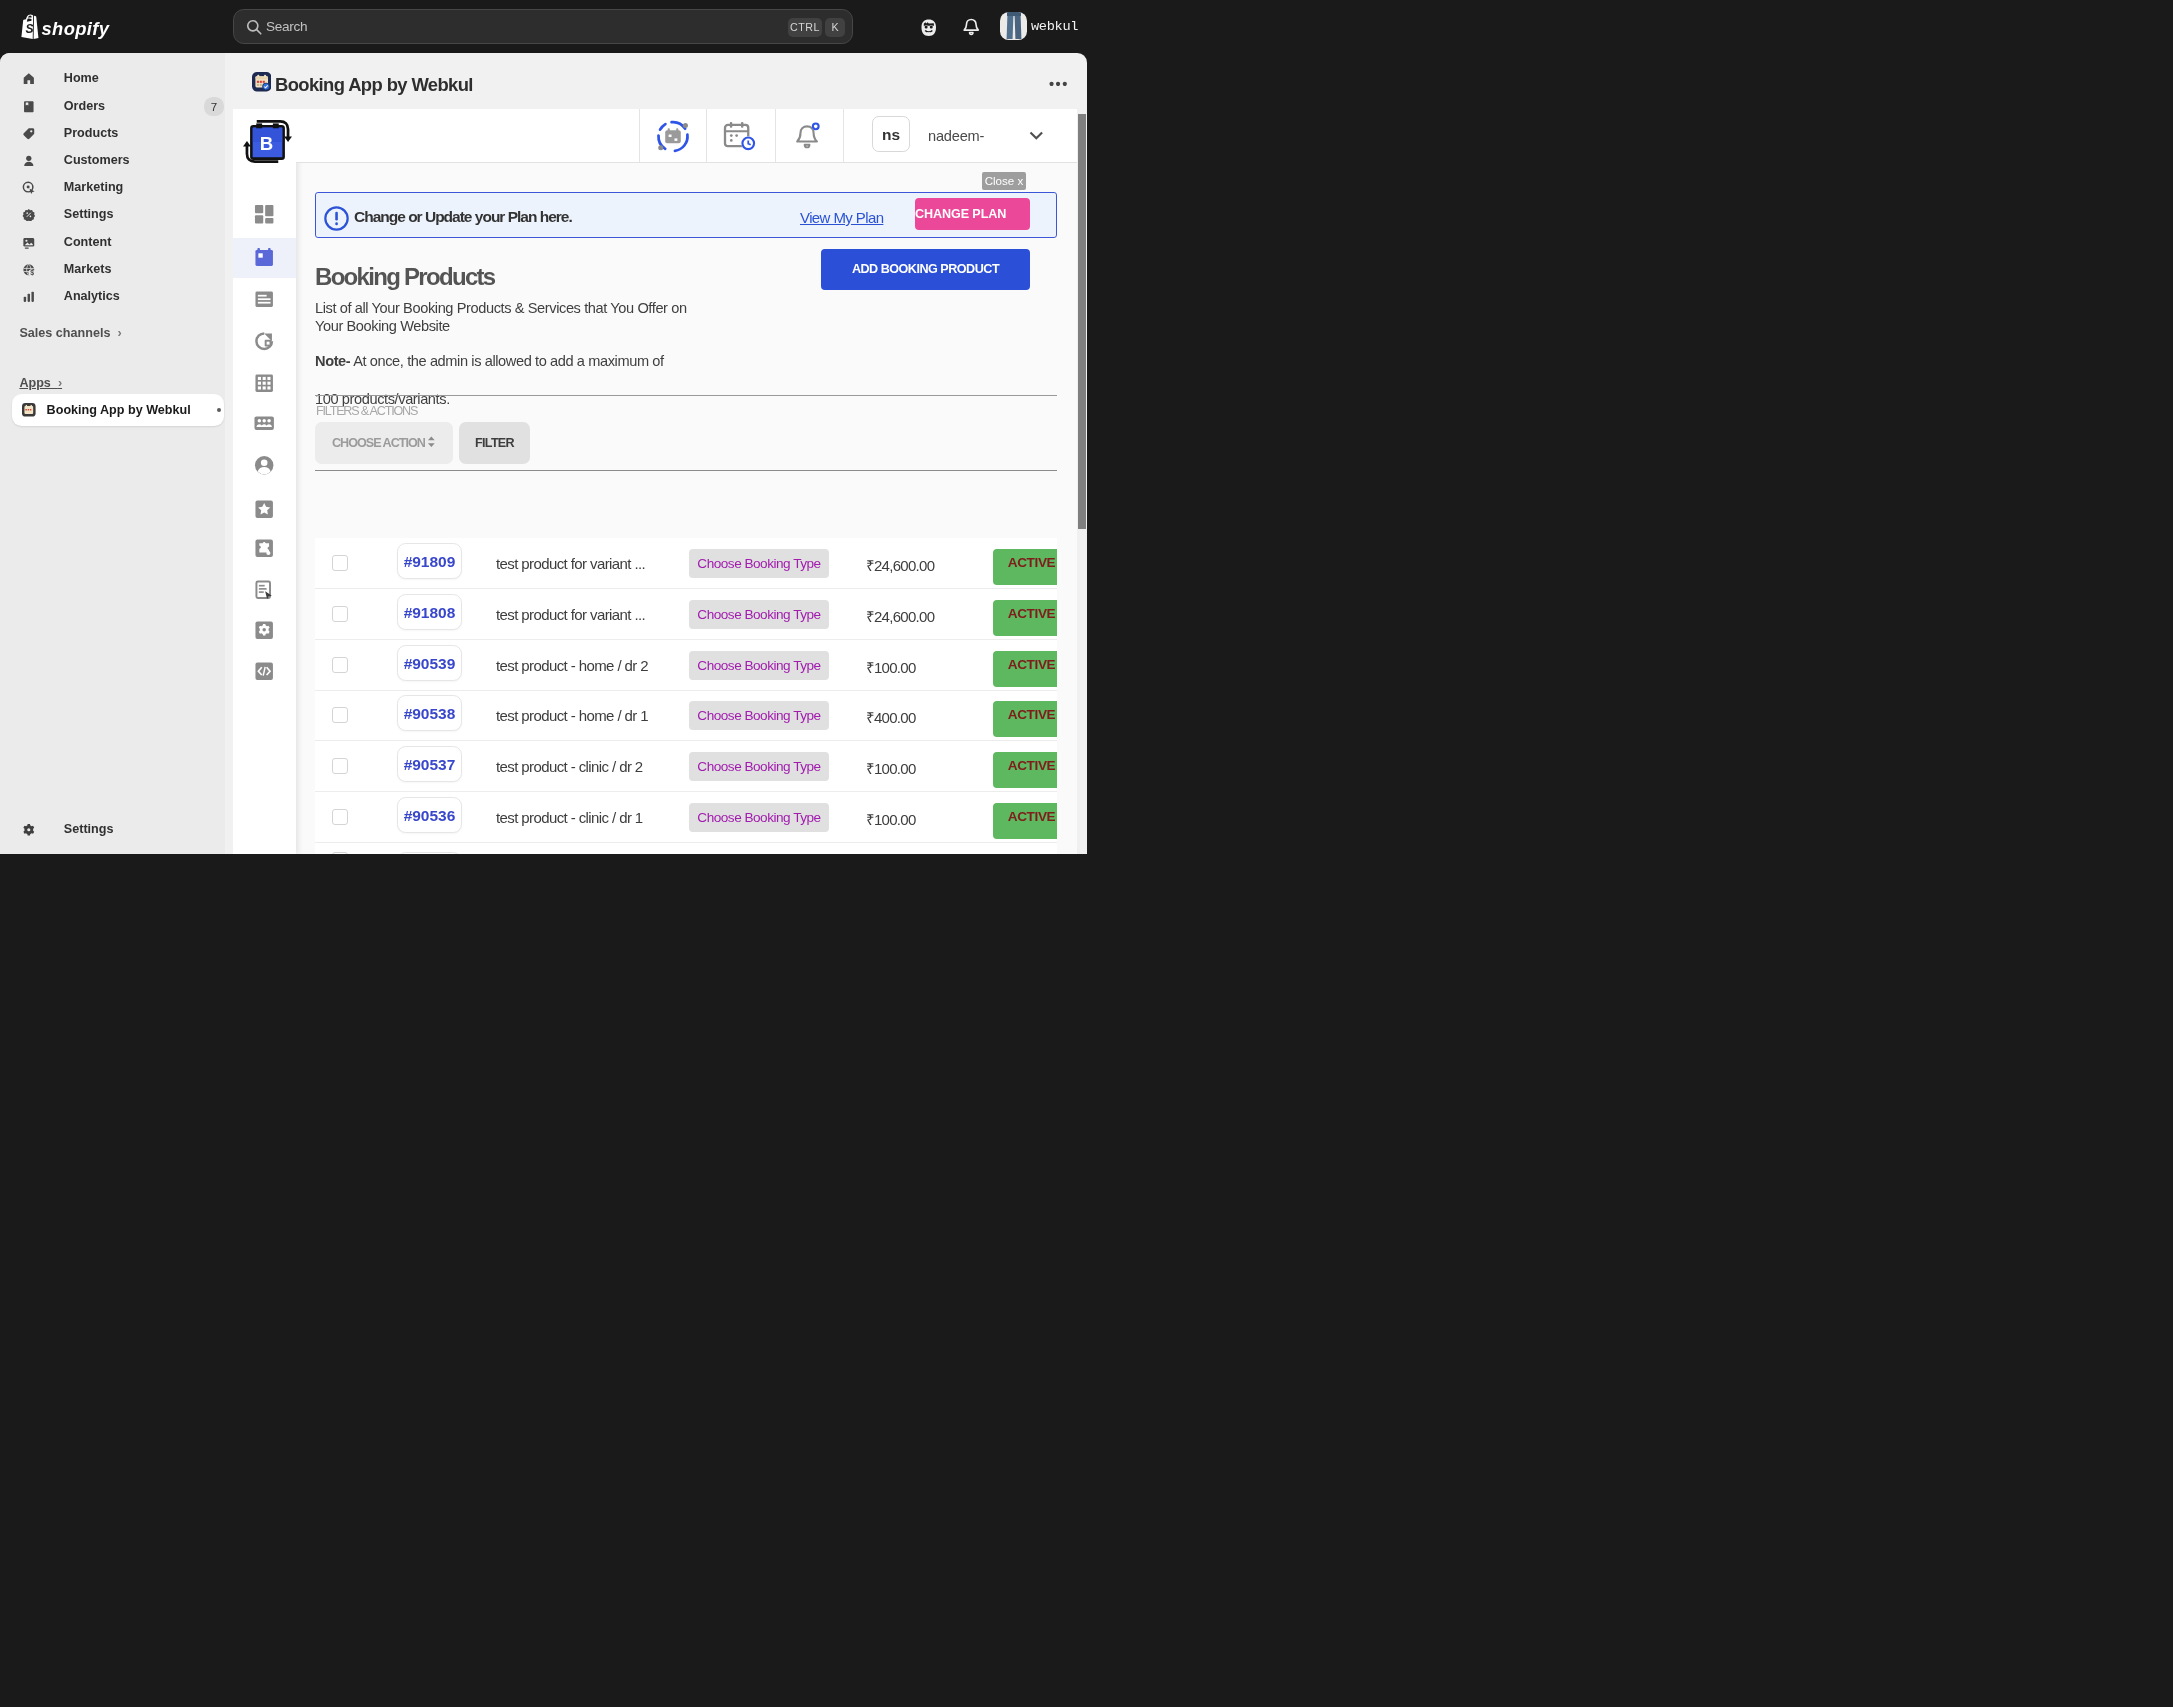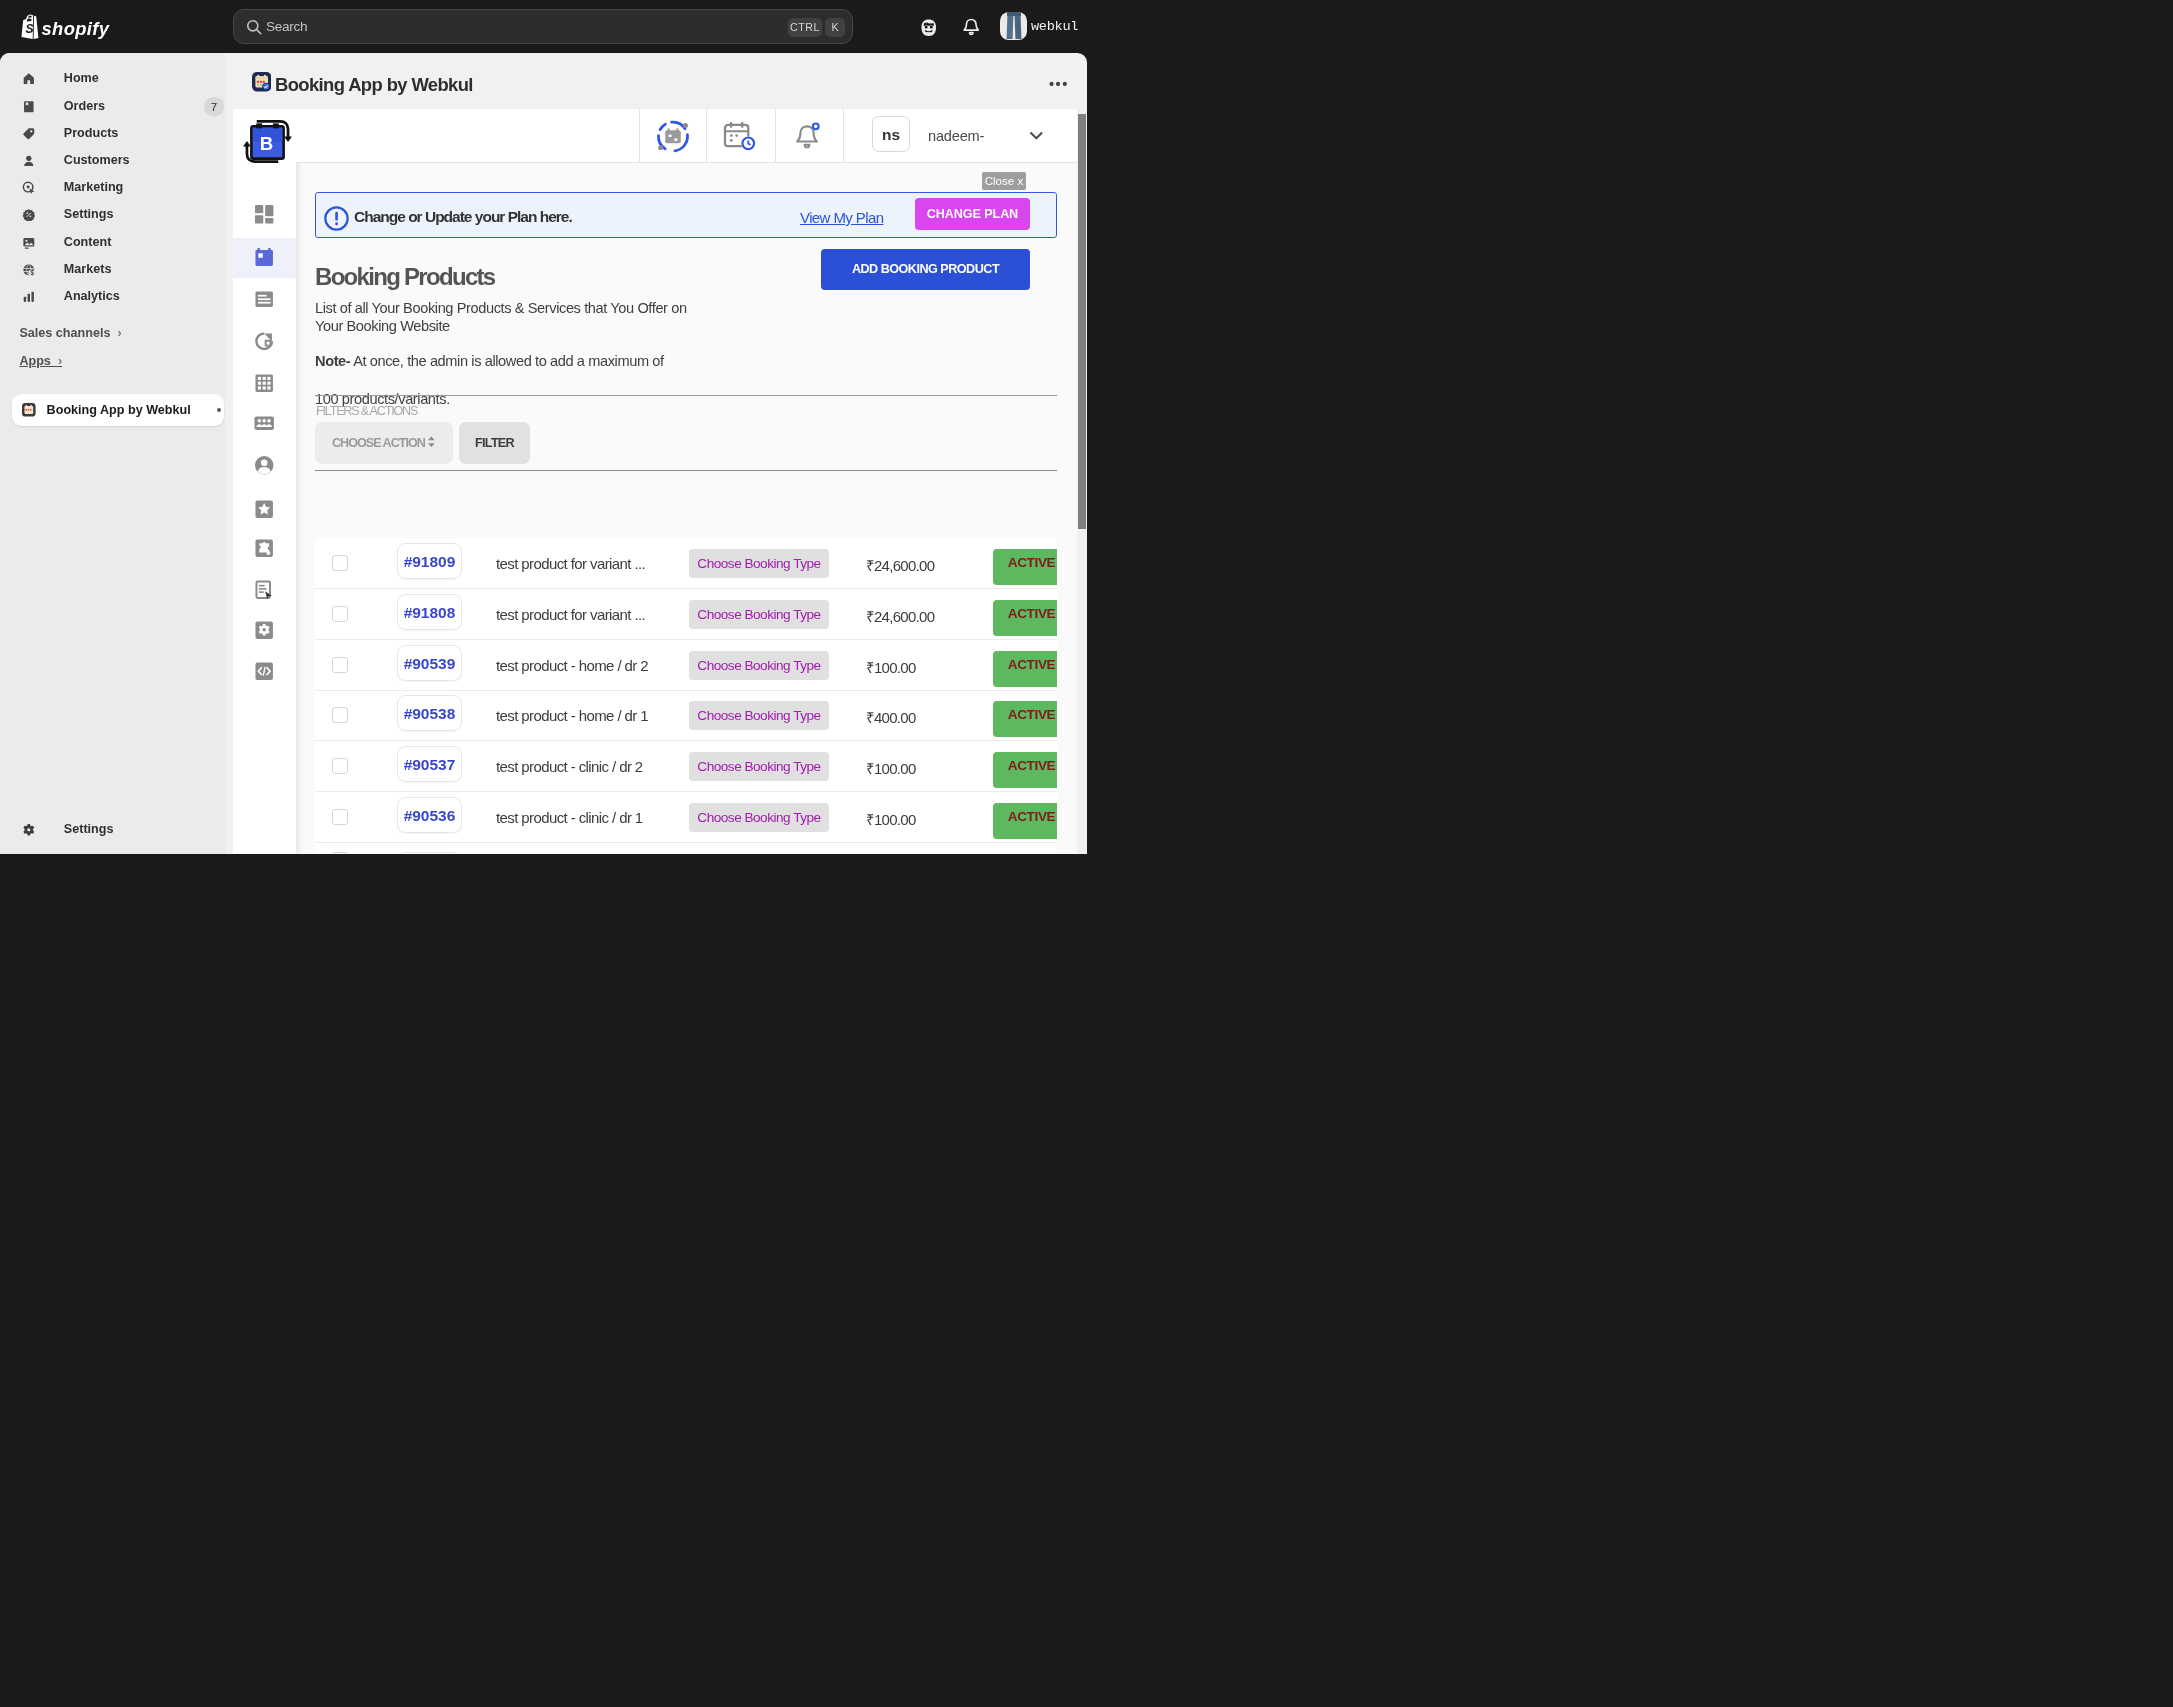--- a/index.html
+++ b/index.html
@@ -54,22 +54,22 @@
   font-size:15.5px; font-weight:bold; color:#333; }
 #nadeem { position:absolute; left:632px; top:19.4px; font-size:14.6px; letter-spacing:-0.2px; color:#4a4a4a; }
 
 
 #closex { position:absolute; left:749px; top:63px; width:44px; height:17.5px; background:#9e9e9e;
   border-radius:1.9px; color:#fff; font-size:11.6px; text-align:center; line-height:17.5px; }
 #banner { position:absolute; left:82px; top:83px; width:742px; height:46px;
   background:#edf3fd; border:1.9px solid #3b57d7; border-radius:2.9px; }
 #bannertxt { position:absolute; left:38px; top:15px; font-size:15.5px; letter-spacing:-1px; font-weight:bold; color:#333; }
 #viewplan { position:absolute; left:484px; top:16px; font-size:15px; letter-spacing:-0.6px; color:#2b52d4; text-decoration:underline; }
-#chgplan { position:absolute; left:599px; top:5.3px; width:115px; height:32px; background:#d946ef;
-  border-radius:3.9px; color:#fff; font-size:12.6px; font-weight:bold; text-align:center; line-height:32px; letter-spacing:-0.1px; }
+#chgplan { position:absolute; left:599px; top:5.3px; width:115px; height:32px; background:#ec4899;
+  border-radius:3.9px; color:#fff; font-size:12.6px; font-weight:bold; text-align:left; line-height:32px; letter-spacing:-0.1px; }
 #bheading { position:absolute; left:82px; top:156px; font-size:24px; letter-spacing:-1.7px; font-weight:bold; color:#545454; line-height:1; }
 #addbtn { position:absolute; left:588px; top:140px; width:209px; height:41px; background:#2b4fd7;
   border-radius:3.9px; color:#fff; font-size:12.6px; font-weight:bold; text-align:center; line-height:41px; letter-spacing:-0.5px; }
 .desc { position:absolute; left:82px; font-size:14.6px; letter-spacing:-0.4px; color:#3f3f3f; white-space:nowrap; }
 .hr { position:absolute; left:82px; width:742px; height:1px; background:#9a9a9a; }
 #filtlbl { position:absolute; left:83px; top:295px; font-size:12.6px; color:#a8a8a8; letter-spacing:-1.2px; }
 #chooseact { position:absolute; left:82px; top:313px; width:138px; height:42px; background:#ececec;
   border-radius:6.8px; color:#9b9b9b; font-size:12.6px; font-weight:bold; text-align:center; line-height:42px; letter-spacing:-1px; white-space:nowrap; }
 #filterbtn { position:absolute; left:226px; top:313px; width:71px; height:42px; background:#e1e1e1;
   border-radius:6.8px; color:#3d3d3d; font-size:12.6px; font-weight:bold; text-align:center; line-height:42px; letter-spacing:-0.7px; }
@@ -222,21 +222,21 @@
   </div>
   <div class="nav" style="top:230px;">
     <svg class="ic" viewBox="0 0 20 20">
         <rect x="2.5" y="10" width="3.6" height="7.5" rx="1.2" fill="#4a4a4a"></rect>
         <rect x="8.2" y="5.5" width="3.6" height="12" rx="1.2" fill="#4a4a4a"></rect>
         <rect x="13.9" y="2.5" width="3.6" height="15" rx="1.2" fill="#4a4a4a"></rect>
       </svg>
     <div class="lb">Analytics</div>
   </div>
   <div class="navhead" style="top:273px;">Sales channels&nbsp;&nbsp;<span style="color:#7a7a7a;">›</span></div>
-  <div class="navhead" style="top:301px;text-decoration:underline;">Apps&nbsp;&nbsp;<span style="color:#7a7a7a;">›</span></div>
+  <div class="navhead" style="top:323px;text-decoration:underline;">Apps&nbsp;&nbsp;<span style="color:#7a7a7a;">›</span></div>
   <div id="bapill">
     <svg class="abs" style="left:10.7px; top:9.2px;" width="13.6" height="13.6" viewBox="0 0 14 14">
       <rect x="0" y="0" width="14" height="14" rx="3.5" fill="#3a3a3a"></rect>
       <rect x="2.5" y="3.2" width="9" height="8" rx="1" fill="#f1e3c3"></rect>
       <rect x="3.8" y="2" width="1.4" height="2" fill="#f1e3c3"></rect>
       <rect x="8.8" y="2" width="1.4" height="2" fill="#f1e3c3"></rect>
       <rect x="3.5" y="6.2" width="1.5" height="1.5" fill="#d8433b"></rect>
         <rect x="5.8" y="6.2" width="1.5" height="1.5" fill="#d8433b"></rect>
         <rect x="8.1" y="6.2" width="1.5" height="1.5" fill="#d8433b"></rect>
     </svg>

